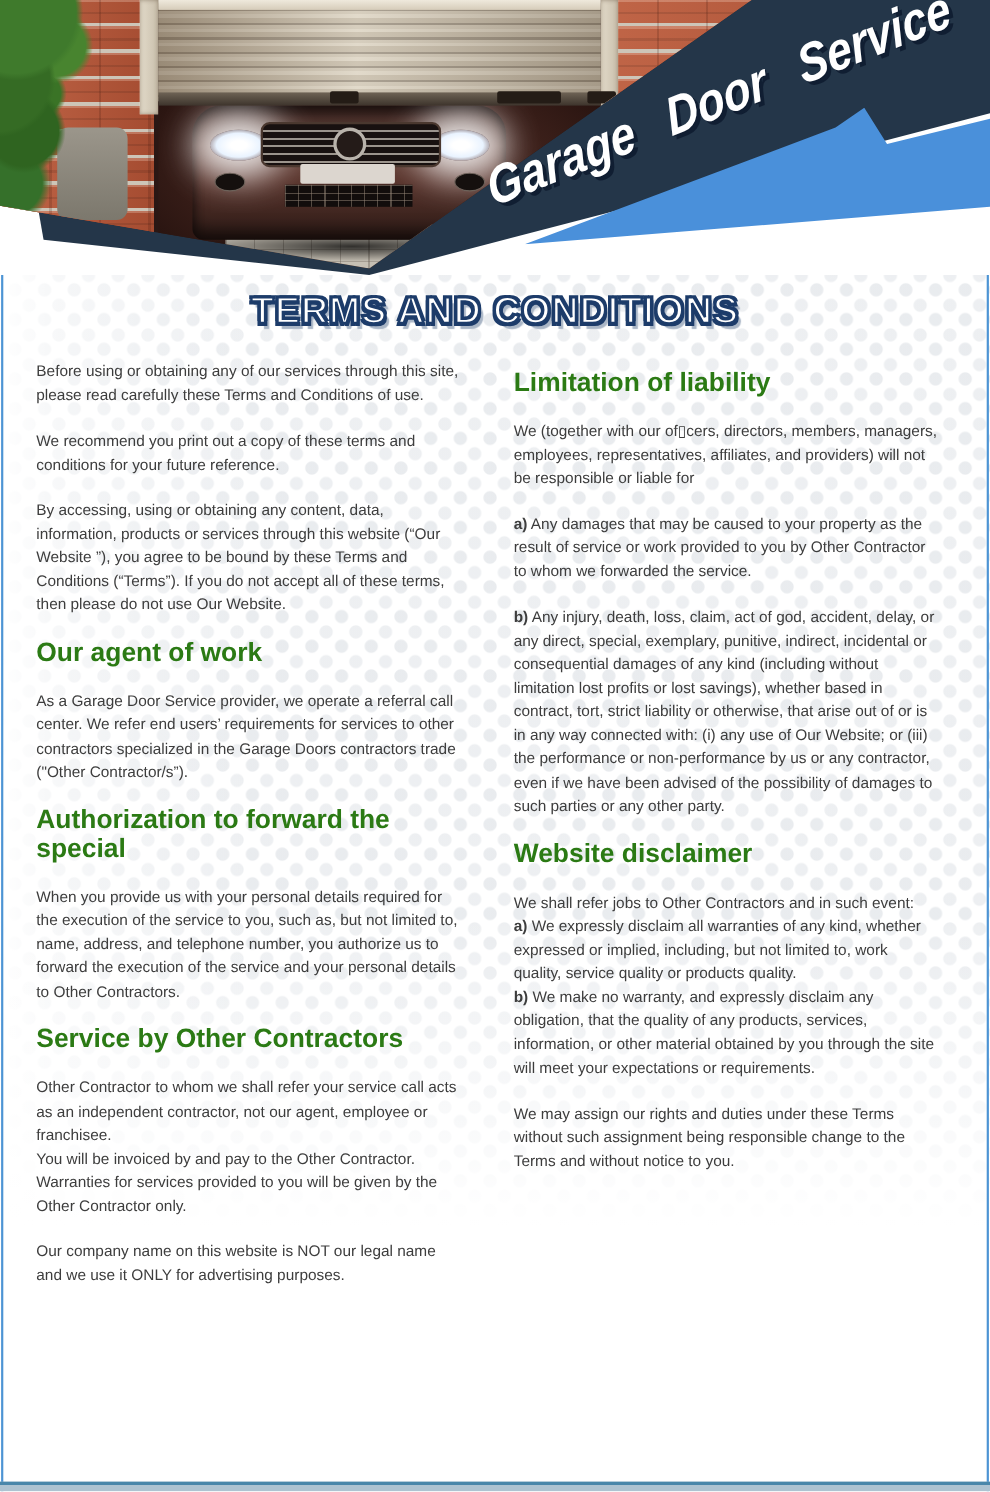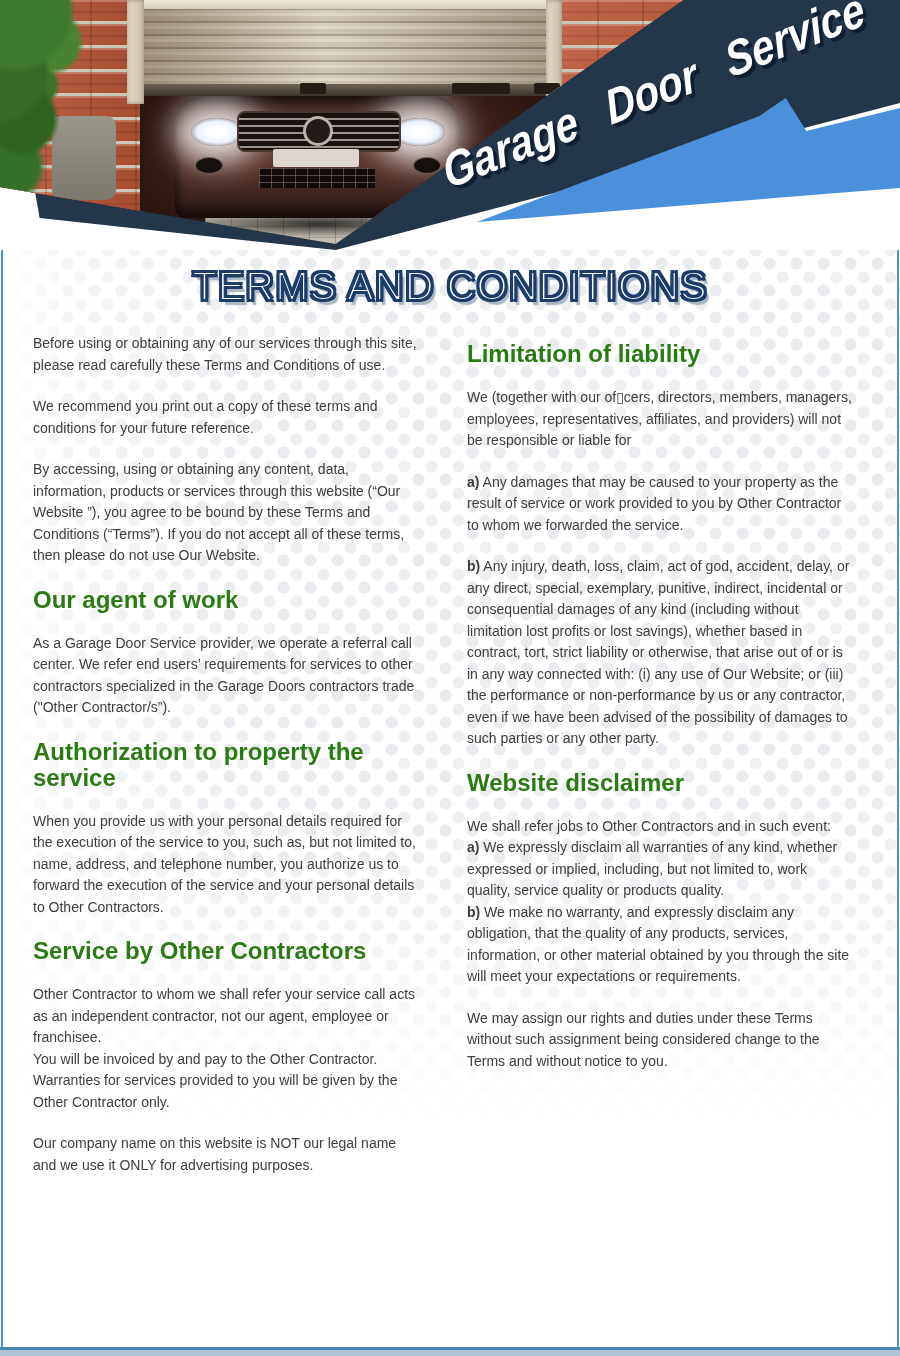--- a/index.html
+++ b/index.html
@@ -83,21 +83,21 @@
   .main{position:relative;width:900px;}
   .dots{position:absolute;inset:0;pointer-events:none;
     background-image:
       linear-gradient(to bottom, rgba(255,255,255,0) 62%, #fff 92%),
       linear-gradient(to right, #fff 0%, rgba(255,255,255,.55) 6%, rgba(255,255,255,0) 26%),
       radial-gradient(circle, rgba(203,209,216,.42) 5.5px, transparent 6.5px),
       radial-gradient(circle, rgba(203,209,216,.34) 5.5px, transparent 6.5px);
     background-size:100% 100%,100% 100%,27px 27px,27px 27px;
     background-position:0 0,0 0,0 0,13px 14px;}
   .title-wrap{position:relative;text-align:center;padding:14px 0 6px;}
-  h1.page-title{margin:0;display:inline-block;font-size:40px;font-weight:normal;letter-spacing:1px;
+  h1.page-title{margin:0;display:inline-block;font-size:34px;font-weight:bold;letter-spacing:1px;
     color:#fff;-webkit-text-stroke:2.2px #1d3c6a;
     text-shadow:-2px -2px 0 #1d3c6a,2px -2px 0 #1d3c6a,-2px 2px 0 #1d3c6a,2px 2px 0 #1d3c6a,4px 5px 1px #aab6c6;}
   .content{position:relative;display:flex;padding:18px 33px 0 33px;gap:49px;}
   .col{width:385px;}
   .col p{margin:0 0 20px;font-size:14px;line-height:21.5px;color:#3d3d3d;white-space:pre-line;}
   .col p b{color:#3d3d3d;}
   .col h2{margin:8px 0 20px;font-size:24px;line-height:26px;color:#2b7a14;font-weight:bold;}
 
   
   .edge{position:absolute;top:250px;bottom:0;width:2px;background:#4d94d4;z-index:8;}
@@ -151,38 +151,38 @@
     <div class="title-wrap">
       <h1 class="page-title">TERMS AND CONDITIONS</h1>
     </div>
     <div class="content">
       <div class="col" id="col-left">
           <p>Before using or obtaining any of our services through this site, please read carefully these Terms and Conditions of use.</p>
           <p>We recommend you print out a copy of these terms and conditions for your future reference.</p>
           <p>By accessing, using or obtaining any content, data, information, products or services through this website (“Our Website ”), you agree to be bound by these Terms and Conditions (“Terms”). If you do not accept all of these terms, then please do not use Our Website.</p>
           <h2>Our agent of work</h2>
           <p>As a Garage Door Service provider, we operate a referral call center. We refer end users’ requirements for services to other contractors specialized in the Garage Doors contractors trade ("Other Contractor/s”).</p>
-          <h2>Authorization to property the service</h2>
+          <h2>Authorization to forward the special</h2>
           <p>When you provide us with your personal details required for the execution of the service to you, such as, but not limited to, name, address, and telephone number, you authorize us to forward the execution of the service and your personal details to Other Contractors.</p>
           <h2>Service by Other Contractors</h2>
           <p>Other Contractor to whom we shall refer your service call acts as an independent contractor, not our agent, employee or franchisee.
 You will be invoiced by and pay to the Other Contractor.
 Warranties for services provided to you will be given by the Other Contractor only.</p>
           <p>Our company name on this website is NOT our legal name and we use it ONLY for advertising purposes.</p>
         </div>
       <div class="col" id="col-right">
           <h2>Limitation of liability</h2>
           <p>We (together with our of▯cers, directors, members, managers, employees, representatives, affiliates, and providers) will not be responsible or liable for</p>
           <p><b>a)</b> Any damages that may be caused to your property as the result of service or work provided to you by Other Contractor to whom we forwarded the service.</p>
           <p><b>b)</b> Any injury, death, loss, claim, act of god, accident, delay, or any direct, special, exemplary, punitive, indirect, incidental or consequential damages of any kind (including without limitation lost profits or lost savings), whether based in contract, tort, strict liability or otherwise, that arise out of or is in any way connected with: (i) any use of Our Website; or (iii) the performance or non-performance by us or any contractor, even if we have been advised of the possibility of damages to such parties or any other party.</p>
           <h2>Website disclaimer</h2>
           <p>We shall refer jobs to Other Contractors and in such event:
 <b>a)</b> We expressly disclaim all warranties of any kind, whether expressed or implied, including, but not limited to, work quality, service quality or products quality.
 <b>b)</b> We make no warranty, and expressly disclaim any obligation, that the quality of any products, services, information, or other material obtained by you through the site will meet your expectations or requirements.</p>
-          <p>We may assign our rights and duties under these Terms without such assignment being considered change to the Terms and without notice to you.</p>
+          <p>We may assign our rights and duties under these Terms without such assignment being responsible change to the Terms and without notice to you.</p>
         </div>
     </div>
   </div>
 
   <div class="edge edge-l"></div>
   <div class="edge edge-r"></div>
   <div class="footer-bar"></div>
 </div>
 
 </body></html>

